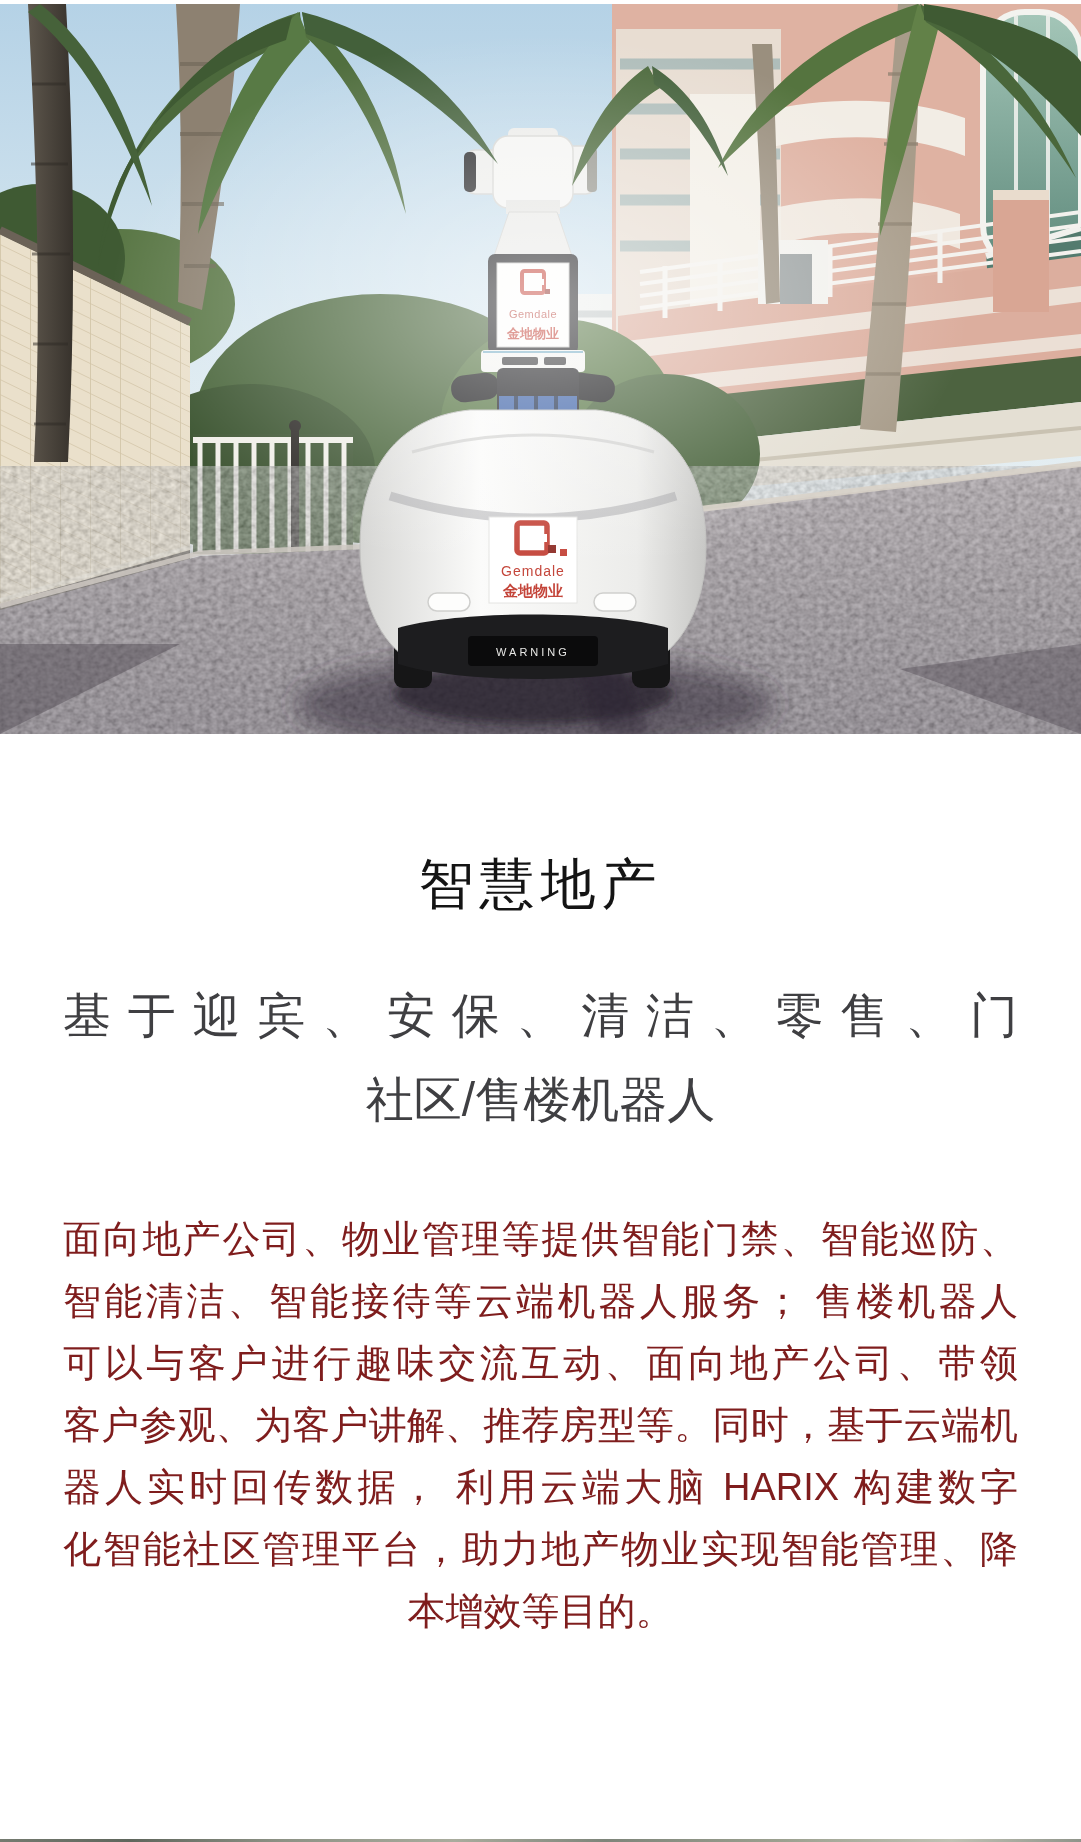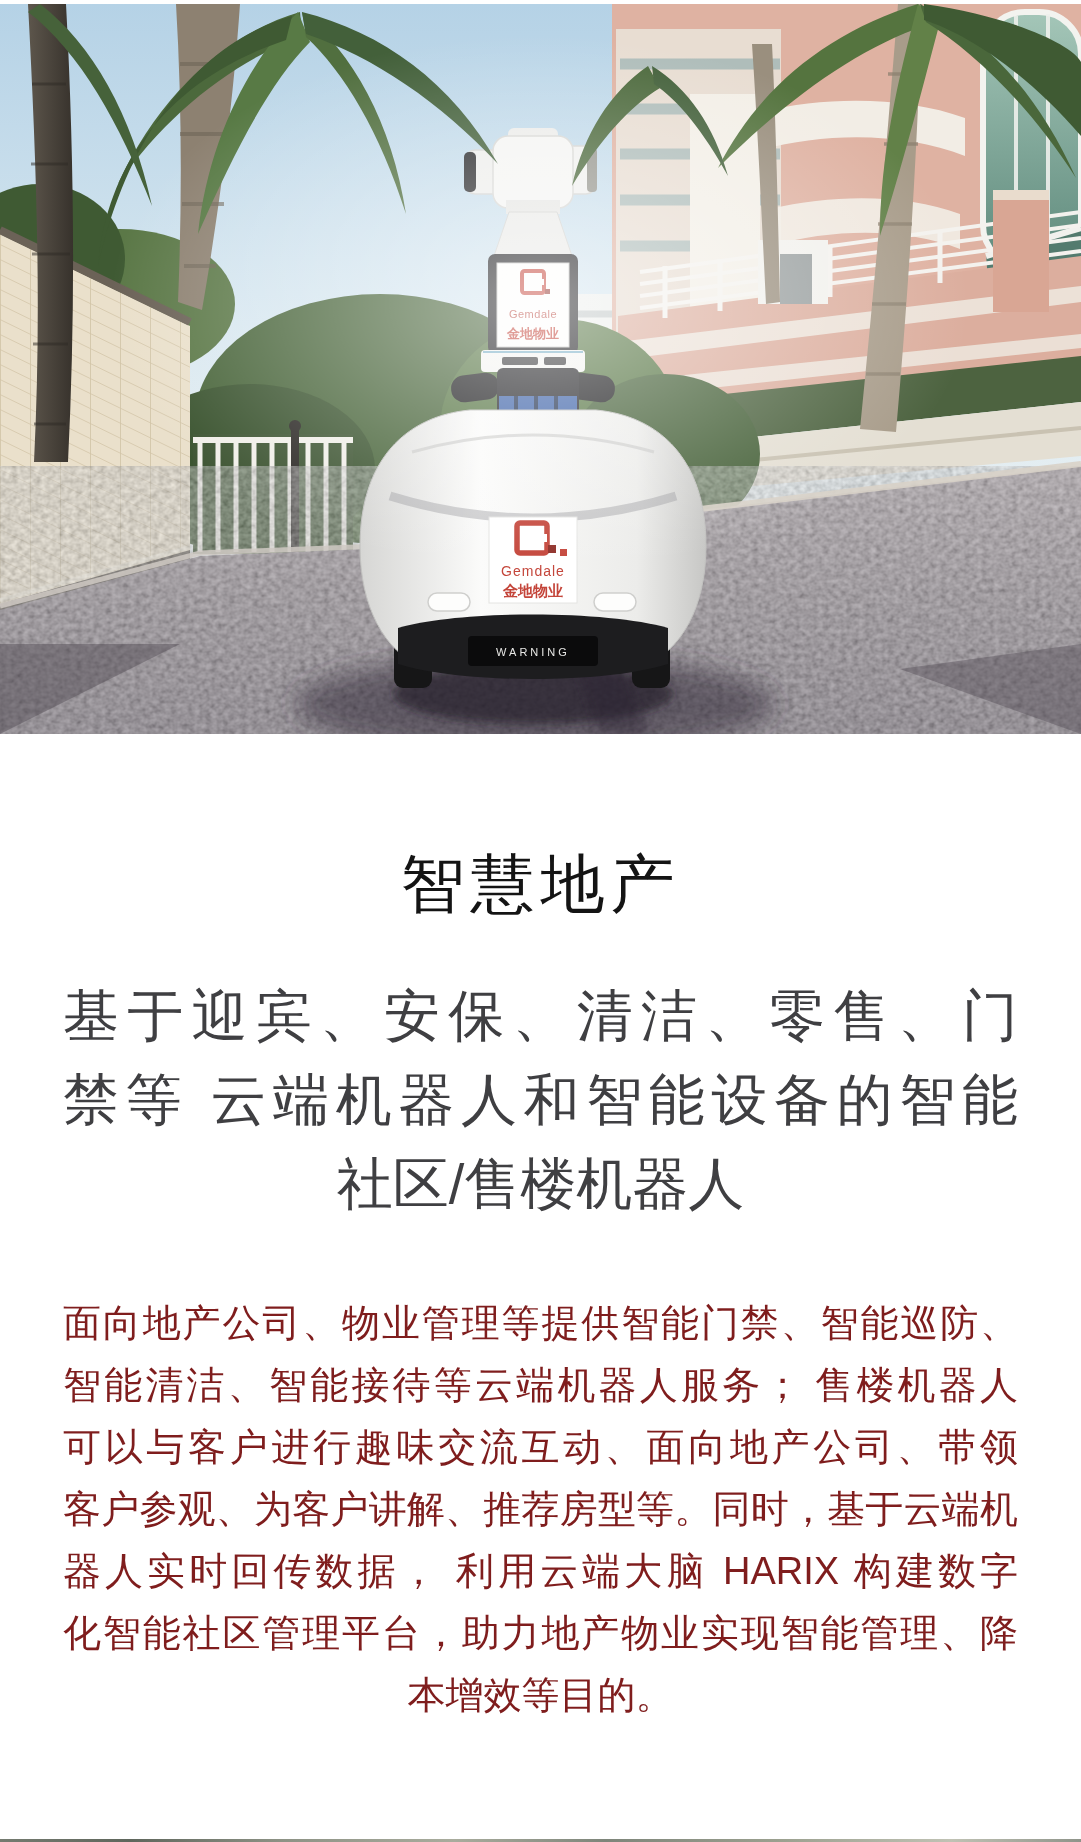--- a/index.html
+++ b/index.html
@@ -6,24 +6,24 @@
   .page{
     position:relative;width:1081px;height:1842px;margin:4px auto;
     background:#ffffff;overflow:hidden;
     font-family:"Liberation Sans","DejaVu Sans",sans-serif;
   }
   .hero{width:1081px;height:730px;overflow:hidden;background:#cfe0ec;}
   .hero svg{display:block;}
   .section{padding:118px 63px 0 63px;}
   .title{
     margin:0;text-align:center;
-    font-size:64px;line-height:64px;font-weight:500;
+    font-size:55px;line-height:64px;font-weight:500;
     letter-spacing:6px;color:#141414;
   }
-  .subtitle{margin-top:58px;font-size:56px;line-height:84px;color:#3f3f42;font-weight:400;}
+  .subtitle{margin-top:58px;font-size:48px;line-height:84px;color:#3f3f42;font-weight:400;}
   .bodytext{margin-top:66px;font-size:38px;line-height:62px;color:#7f1d1d;font-weight:400;}
   .line-fill{text-align:justify;text-align-last:justify;white-space:nowrap;overflow:hidden;}
   .line-center{text-align:center;white-space:nowrap;}
   .next-strip{
     position:absolute;left:0;right:0;bottom:0;height:7px;
     background:linear-gradient(90deg,
       #757b70 0%, #5f665c 12%, #8d9285 26%, #a9ac9d 42%,
       #7e857a 56%, #9ba08f 72%, #c0c2b4 88%, #8f948a 100%);
   }
 </style>
@@ -283,21 +283,20 @@
       <ellipse cx="540" cy="300" rx="430" ry="270" fill="url(#haze)"></ellipse>
     </svg>
   </div>
 
   <div class="section">
 
     <h1 class="title">智慧地产</h1>
 
     <div class="subtitle">
       <div class="line-fill">基于迎宾、安保、清洁、零售、门</div>
-      <div class="line-fill">禁等 云端机器人和智能设备的智能</div>
       <div class="line-center">社区/售楼机器人</div>
     </div>
 
     <div class="bodytext">
       <div class="line-fill">面向地产公司、物业管理等提供智能门禁、智能巡防、</div>
       <div class="line-fill">智能清洁、智能接待等云端机器人服务； 售楼机器人</div>
       <div class="line-fill">可以与客户进行趣味交流互动、面向地产公司、带领</div>
       <div class="line-fill">客户参观、为客户讲解、推荐房型等。同时，基于云端机</div>
       <div class="line-fill">器人实时回传数据， 利用云端大脑 HARIX 构建数字</div>
       <div class="line-fill">化智能社区管理平台，助力地产物业实现智能管理、降</div>

